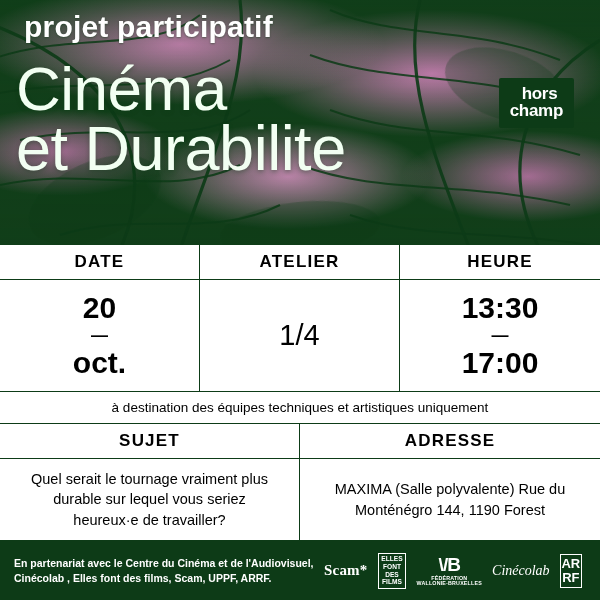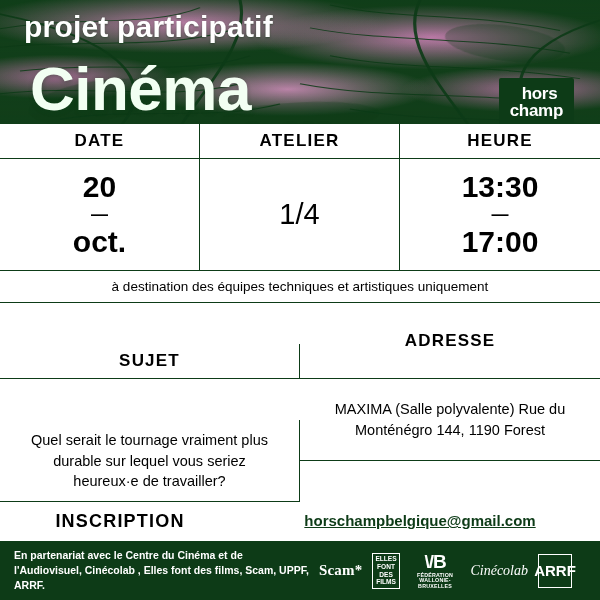--- a/index.html
+++ b/index.html
@@ -48,27 +48,27 @@
     top: 10px; left: 24px;
     font-size: 30px;
     font-weight: 700;
     color: #ffffff;
     letter-spacing: 0.2px;
     text-shadow: 0 1px 2px rgba(13,59,23,0.45);
     white-space: nowrap;
   }
   .hero-title {
     position: absolute;
-    left: 30px;
+    left: 16px;
     top: 60px;
     width: 540px;
     color: #f2fff2;
     font-size: 62px;
     line-height: 0.95;
-    font-weight: 700;
+    font-weight: 400;
     letter-spacing: -0.5px;
     text-shadow: 0 2px 4px rgba(13,59,23,0.35);
   }
   .hero-title .line2 { display: block; font-size: 63px; }
 
   .logo-badge {
     position: absolute;
     right: 26px; top: 78px;
     background: #0d3b17;
     color: #ffffff;
@@ -109,21 +109,21 @@
   .mid { font-size: 29px; font-weight: 400; }
 
   .note {
     border-bottom: 1.5px solid #0d3b17;
     text-align: center;
     font-size: 13.5px;
     padding: 8px 23px;
     font-weight: 400;
   }
 
-  .c-sujet { width: 300px; margin-top: 41px; }
+  .c-sujet { width: 300px; }
   .c-adresse { width: 300px; }
   .sujet-body { font-size: 14.5px; line-height: 1.42; padding: 10px 14px; font-weight: 400; }
   .adresse-body { font-size: 14.5px; line-height: 1.42; padding: 10px 14px; font-weight: 400; }
   .qa-row .cell { height: 82px; justify-content: center; }
 
   .insc-row { display: flex; width: 100%; border-bottom: 1.5px solid #0d3b17; }
   .insc-label {
     width: 240px;
     text-align: center;
     font-size: 18px; font-weight: 700; letter-spacing: 1.2px;
@@ -138,21 +138,21 @@
     color: #0d3b17;
   }
 
   
   .footer {
     flex: 1;
     background: #0d3b17;
     color: #ffffff;
     display: flex;
     align-items: center;
-    padding: 6px 24px 6px 14px;
+    padding: 6px 14px 6px 14px;
     gap: 10px;
   }
   .footer-text {
     font-size: 10.5px;
     line-height: 1.42;
     font-weight: 700;
     width: 300px;
   }
   .logos {
     flex: 1;
@@ -178,22 +178,22 @@
     padding: 2px;
   }
   .logo-elles span { display: block; }
   .logo-fwb { display: flex; flex-direction: column; align-items: center; line-height: 1; }
   .logo-fwb .mark { font-size: 19px; font-weight: 700; letter-spacing: -1px; }
   .logo-fwb .sub { font-size: 5.3px; font-weight: 700; letter-spacing: 0.2px; margin-top: 2px; }
   .logo-cinecolab { font-family: "Liberation Serif", serif; font-size: 14px; font-style: italic; }
   .logo-arrf {
     border: 1.6px solid #ffffff;
     width: 34px; height: 34px;
-    flex-direction: row;
-    font-size: 15px; font-weight: 700; line-height: 1.05;
+    flex-direction: column;
+    font-size: 13px; font-weight: 700; line-height: 1.05;
   }
 </style>
 </head>
 <body>
 
 <div class="poster">
 
   <div class="hero">
     <div class="leaf-bg"></div>
     <svg class="leaf-svg" viewBox="0 0 600 245" preserveAspectRatio="none">
@@ -270,22 +270,20 @@
     <div class="row qa-row">
       <div class="cell c-sujet">
         <div class="sujet-body">Quel serait le tournage vraiment plus durable sur lequel vous seriez heureux·e de travailler?</div>
       </div>
       <div class="cell c-adresse">
         <div class="adresse-body">MAXIMA (Salle polyvalente) Rue du Monténégro 144, 1190 Forest</div>
       </div>
     </div>
 
     <div class="insc-row">
-      <div class="insc-label">INSCRIPTION</div>
-      <div class="insc-mail">horschampbelgique@gmail.com</div>
     </div>
 
   </div>
 
   <div class="footer">
     <div class="footer-text">En partenariat avec le Centre du Cinéma et de l'Audiovisuel, Cinécolab , Elles font des films, Scam, UPPF, ARRF.</div>
     <div class="logos">
       <div class="logo logo-scam">Scam*</div>
       <div class="logo logo-elles">
         <span>ELLES</span>

